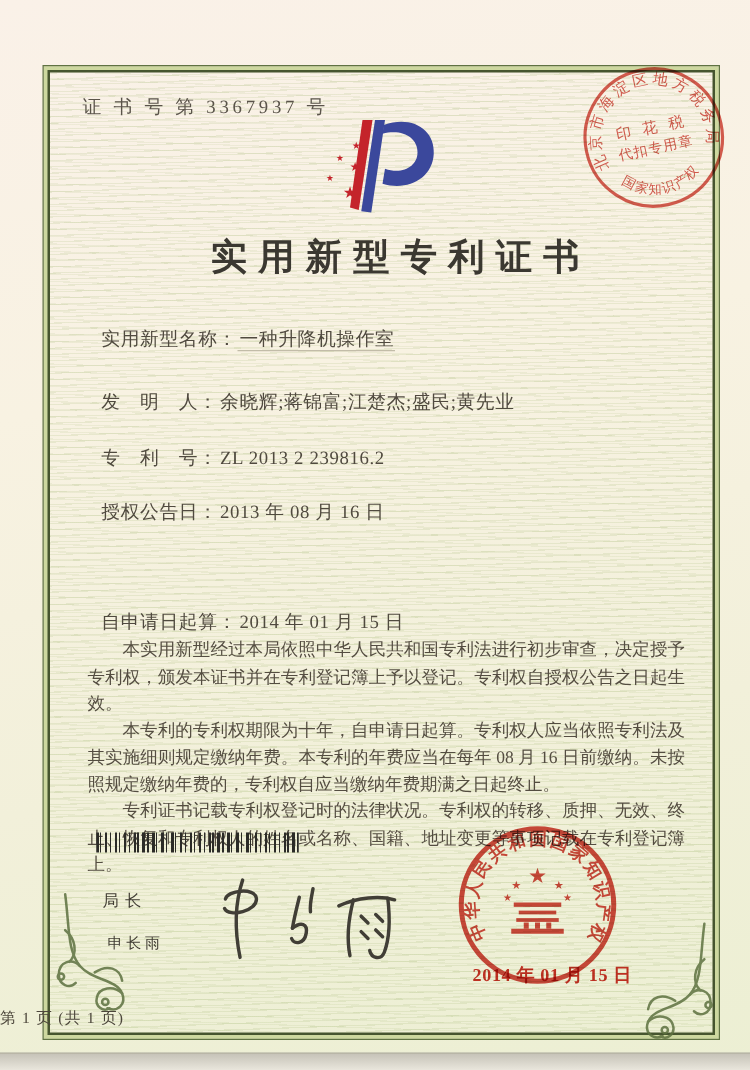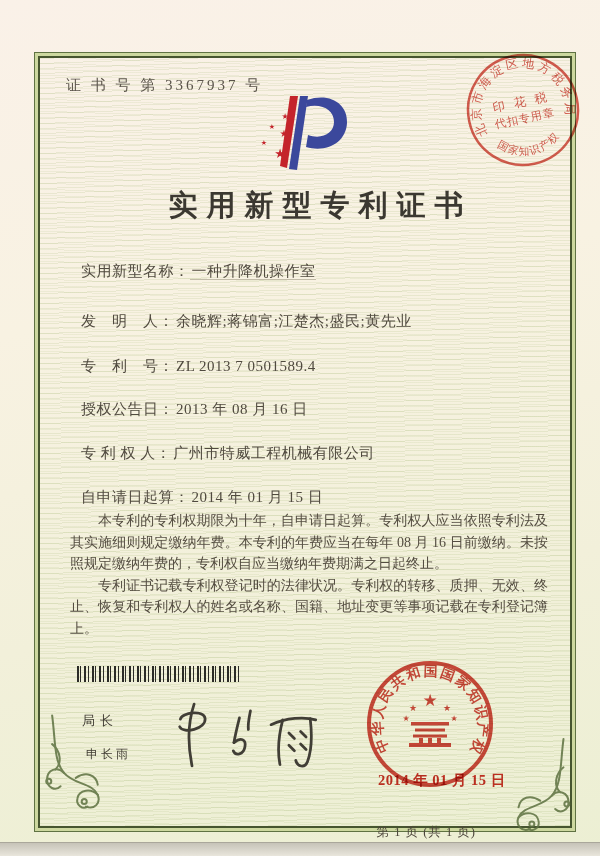--- a/index.html
+++ b/index.html
@@ -65,21 +65,21 @@
   .seal-date{
     position:absolute;left:378px;top:771px;
     font-size:14.5px;letter-spacing:.5px;color:#cb3327;font-weight:600;
     mix-blend-mode:multiply;white-space:nowrap;
   }
   .seal-tax{
     position:absolute;left:464px;top:51px;width:118px;height:118px;
     transform:rotate(-12deg);mix-blend-mode:multiply;
   }
   .footer{
-    position:absolute;left:0;top:824px;width:476px;text-align:right;
+    position:absolute;left:0;top:806px;width:476px;text-align:left;
     font-size:12.5px;color:#4c463b;letter-spacing:1px;
   }
   svg text{font-family:"Liberation Serif","DejaVu Serif",serif;}
 </style>
 </head>
 <body>
 
 <div class="page">
 
   <div class="frame"></div>
@@ -101,33 +101,31 @@
 
   <div class="title">实用新型专利证书</div>
 
   <div class="field-row r0" style="top:262px">
     <span class="lbl">实用新型名称：</span><span class="val">一种升降机操作室</span>
   </div>
   <div class="field-row" style="top:312px">
     <span class="lbl">发　明　人：</span><span class="val">余晓辉;蒋锦富;江楚杰;盛民;黄先业</span>
   </div>
   <div class="field-row" style="top:357px">
-    <span class="lbl">专　利　号：</span><span class="val">ZL 2013 7 0501589.4</span>
+    <span class="lbl">专　利　号：</span><span class="val">ZL 2013 2 239816.2</span>
   </div>
   <div class="field-row" style="top:400px">
     <span class="lbl">授权公告日：</span><span class="val">2013 年 08 月 16 日</span>
   </div>
-  <div class="field-row" style="top:444px">
-    <span class="lbl">专 利 权 人：</span><span class="val">广州市特威工程机械有限公司</span>
-  </div>
   <div class="field-row" style="top:488px">
     <span class="lbl">自申请日起算：</span><span class="val">2014 年 01 月 15 日</span>
   </div>
 
   <div class="paras">
+    <p>本实用新型经过本局依照中华人民共和国专利法进行初步审查，决定授予专利权，颁发本证书并在专利登记簿上予以登记。专利权自授权公告之日起生效。</p>
     <p>本专利的专利权期限为十年，自申请日起算。专利权人应当依照专利法及其实施细则规定缴纳年费。本专利的年费应当在每年 08 月 16 日前缴纳。未按照规定缴纳年费的，专利权自应当缴纳年费期满之日起终止。</p>
     <p>专利证书记载专利权登记时的法律状况。专利权的转移、质押、无效、终止、恢复和专利权人的姓名或名称、国籍、地址变更等事项记载在专利登记簿上。</p>
   </div>
 
   <div class="barcode"></div>
 
   <div class="sig-role">局长</div>
   <div class="sig-name">申长雨</div>
   <svg class="sig-script" viewBox="0 0 230 110">
     <g fill="none" stroke="#413e36" stroke-width="4" stroke-linecap="round">

